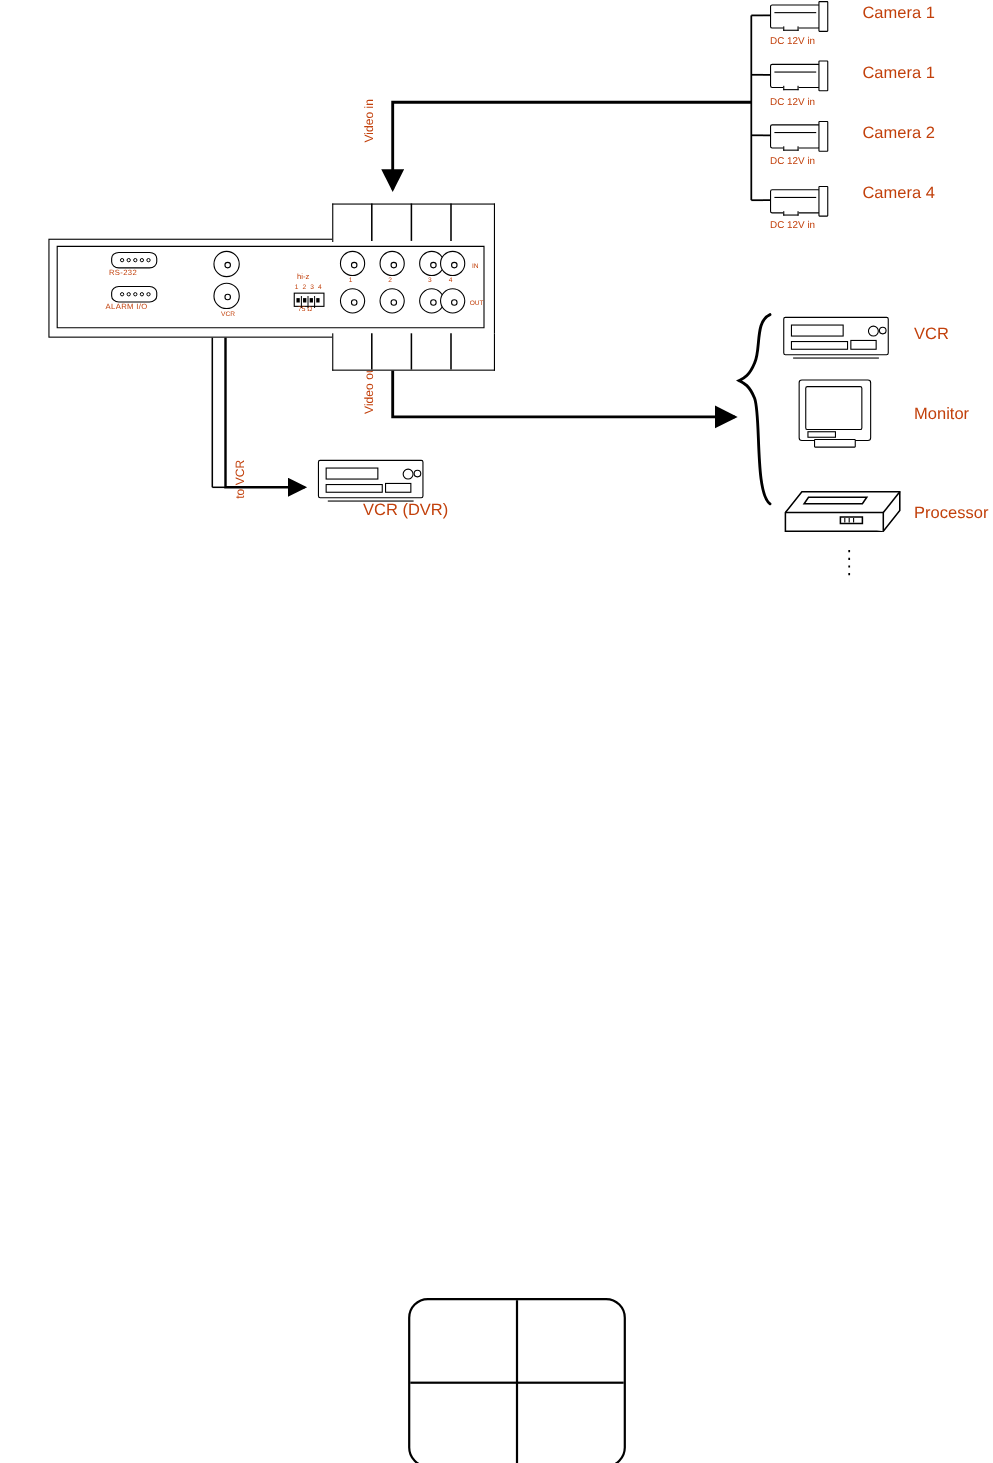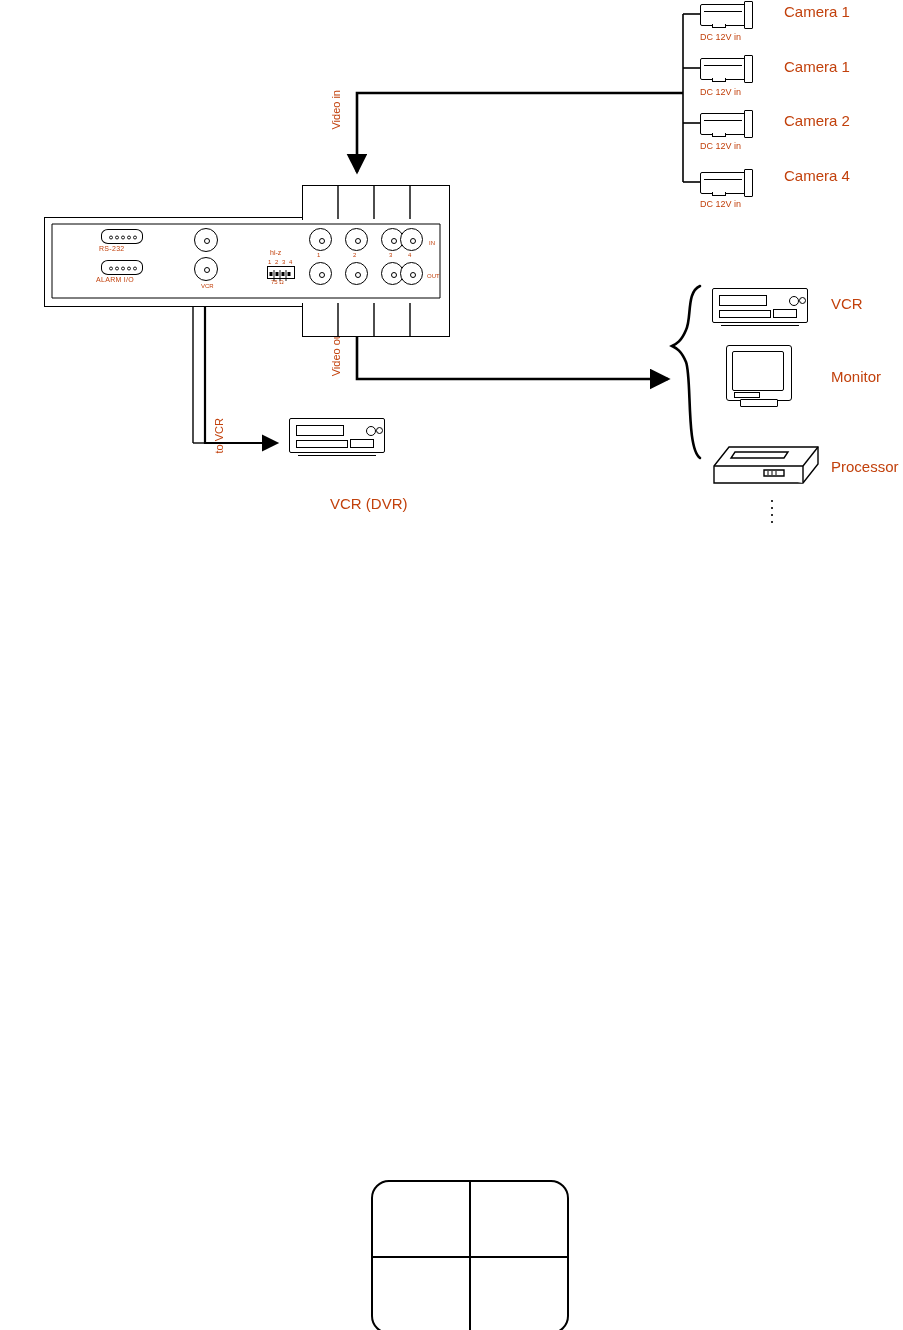--- a/index.html
+++ b/index.html
@@ -395,21 +395,21 @@
   </div>
 
   <div class="vcr" style="left:289px; top:418px;">
     <div class="slot"></div>
     <div class="panelrow"></div>
     <div class="btns"></div>
     <div class="knob"></div>
     <div class="knob2"></div>
     <div class="feet"></div>
   </div>
-  <div class="lbl lbl-device" style="left:330px; top:496px;">VCR (DVR)</div>
+  <div class="lbl lbl-device" style="left:330px; top:456px;">VCR (DVR)</div>
 
   <div class="vcr" style="left:712px; top:288px;">
     <div class="slot"></div>
     <div class="panelrow"></div>
     <div class="btns"></div>
     <div class="knob"></div>
     <div class="knob2"></div>
     <div class="feet"></div>
   </div>
   <div class="lbl lbl-device" style="left:831px; top:296px;">VCR</div>

